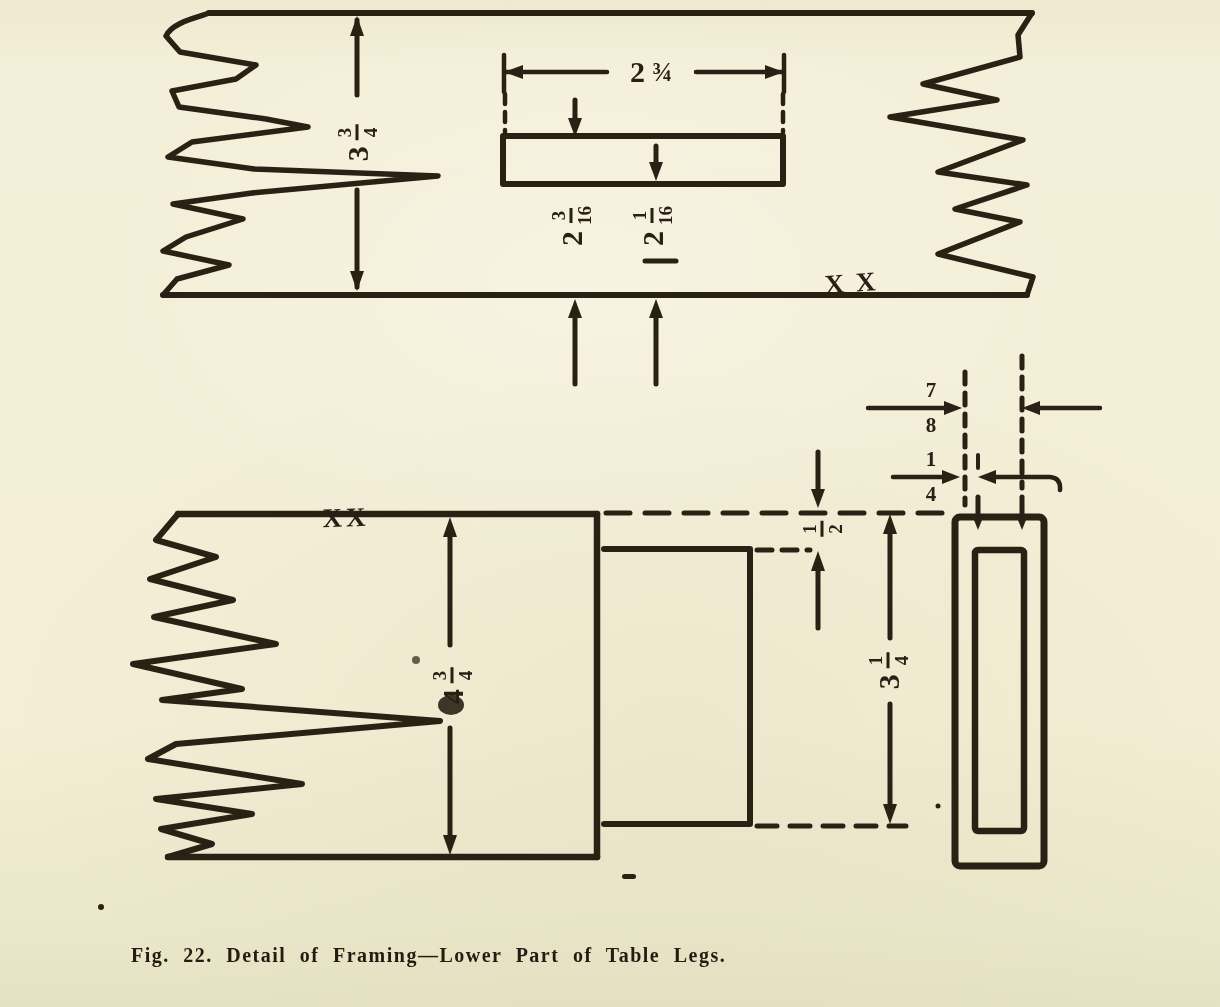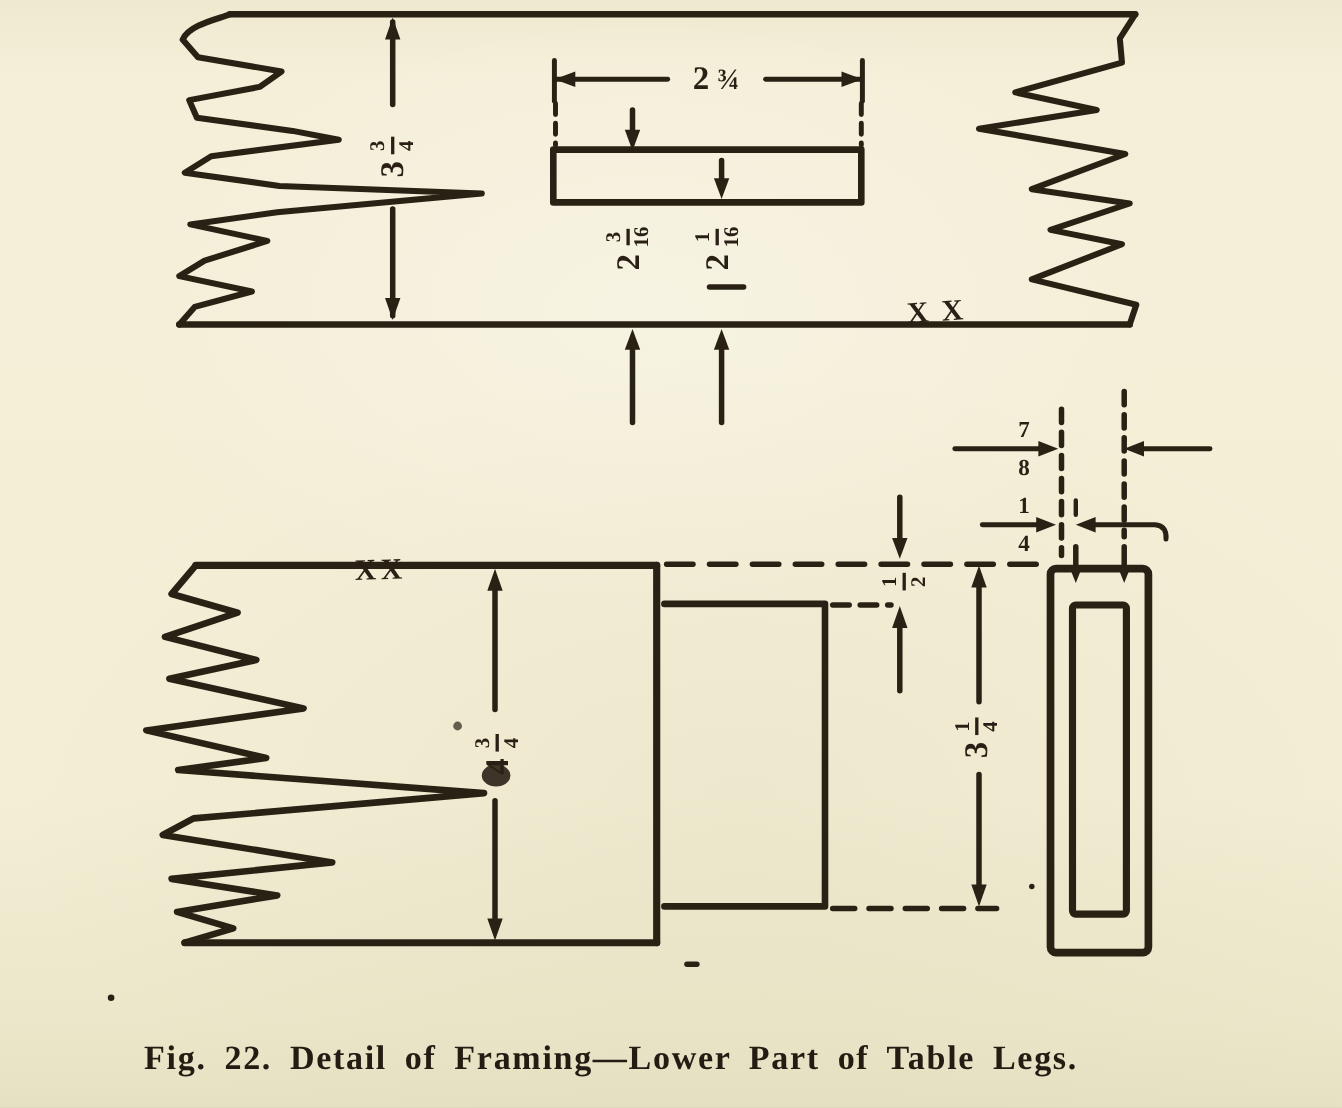--- a/index.html
+++ b/index.html
@@ -31,21 +31,21 @@
     transform:translate(-50%,-50%);gap:14px;
     color:#291f15;font-weight:700;font-size:21px;line-height:1;
   }
   .xmark{
     position:absolute;color:#291f15;font-weight:700;font-size:27px;line-height:1;
     transform:translate(-50%,-50%) rotate(-4deg);letter-spacing:12px;text-indent:0;
   }
   .xmark.tight{letter-spacing:4px;transform:translate(-50%,-50%) rotate(-2deg);}
   .caption{
     position:absolute;left:131px;top:944px;
-    font-size:31px;font-weight:700;color:#241c12;
+    font-size:20px;font-weight:700;color:#241c12;
     letter-spacing:1.5px;word-spacing:7px;white-space:nowrap;
   }
 </style>
 </head>
 <body>
 
 <div class="page">
 
   <svg width="1220" height="1007" viewBox="0 0 1220 1007" fill="none" stroke="#2a2115" stroke-linecap="round" stroke-linejoin="round">
 

